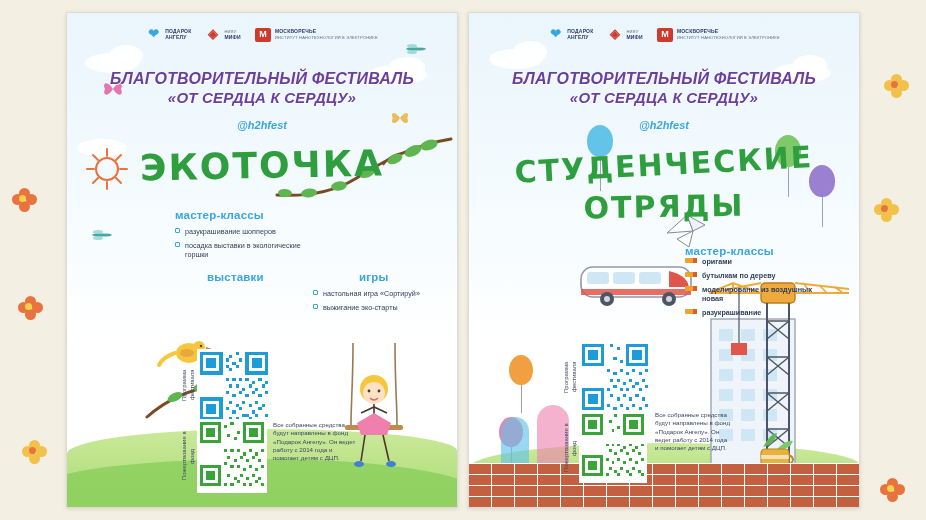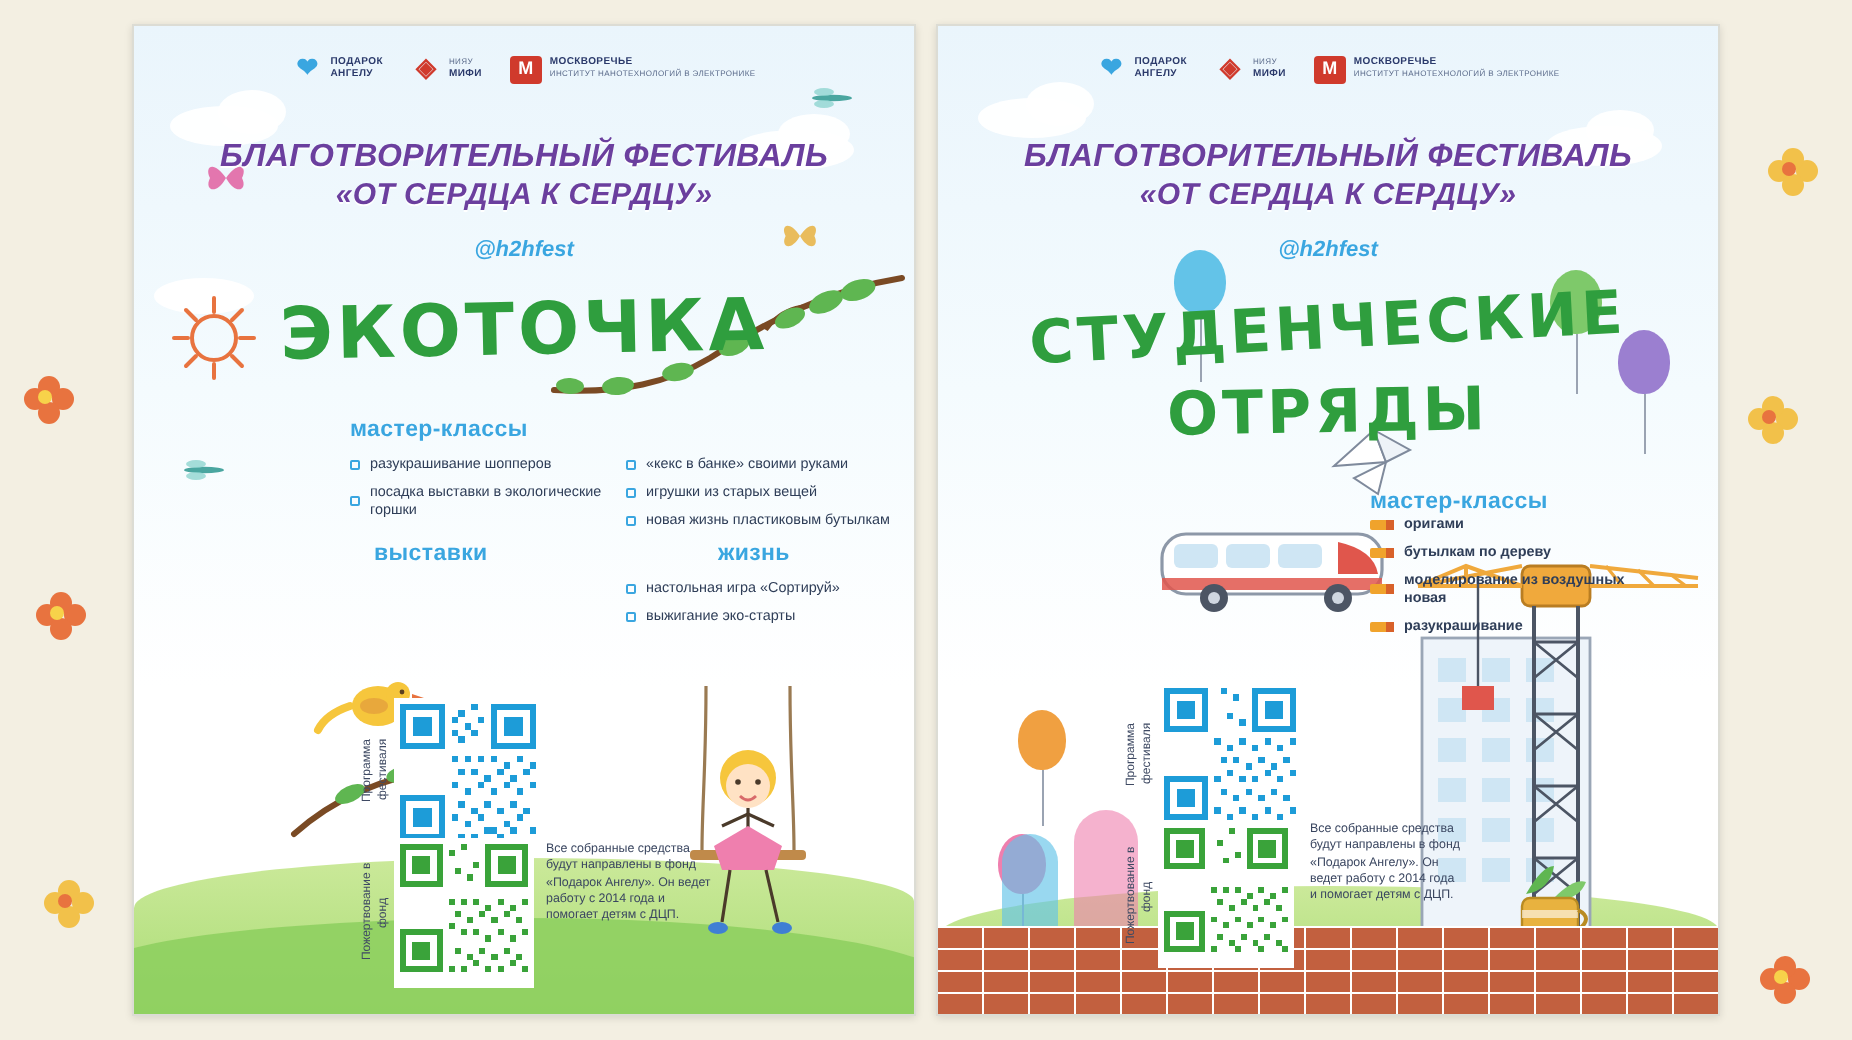--- a/index.html
+++ b/index.html
@@ -132,21 +132,21 @@
   
   .section-head {
     position: absolute;
     color: #3aa6e0;
     font-weight: bold;
     font-size: 11.5px;
     letter-spacing: .2px;
   }
   .list { position: absolute; }
   .list .row {
-    display: flex; align-items: center; gap: 5px;
+    display: flex; align-items: flex-start; gap: 5px;
     margin-bottom: 5px;
     font-size: 7.2px;
     color: #2f3e58;
     line-height: 1.25;
   }
   .bullet-sq {
     width: 5px; height: 5px;
     border: 1px solid #3aa6e0;
     border-radius: 1px;
     flex: 0 0 auto;
@@ -388,38 +388,24 @@
     <div class="row">
       <span class="bullet-sq"></span>
       <span>разукрашивание шопперов</span>
     </div>
     <div class="row">
       <span class="bullet-sq"></span>
       <span>посадка выставки в экологические горшки</span>
     </div>
   </div>
 
-  <div class="list" style="left:246px; top:214px; width:136px;">
-    <div class="row">
-      <span class="bullet-sq"></span>
-      <span>«кекс в банке» своими руками</span>
-    </div>
-    <div class="row">
-      <span class="bullet-sq"></span>
-      <span>игрушки из старых вещей</span>
-    </div>
-    <div class="row">
-      <span class="bullet-sq"></span>
-      <span>новая жизнь пластиковым бутылкам</span>
-    </div>
-  </div>
-
-  <div class="section-head" style="left:120px; top:258px;">выставки</div>
-
-  <div class="section-head" style="left:292px; top:258px;">жизнь</div>
+
+  <div class="section-head" style="left:140px; top:258px;">выставки</div>
+
+  <div class="section-head" style="left:292px; top:258px;">игры</div>
   <div class="list" style="left:246px; top:276px; width:136px;">
     <div class="row">
       <span class="bullet-sq"></span>
       <span>настольная игра «Сортируй»</span>
     </div>
     <div class="row">
       <span class="bullet-sq"></span>
       <span>выжигание эко-старты</span>
     </div>
   </div>

